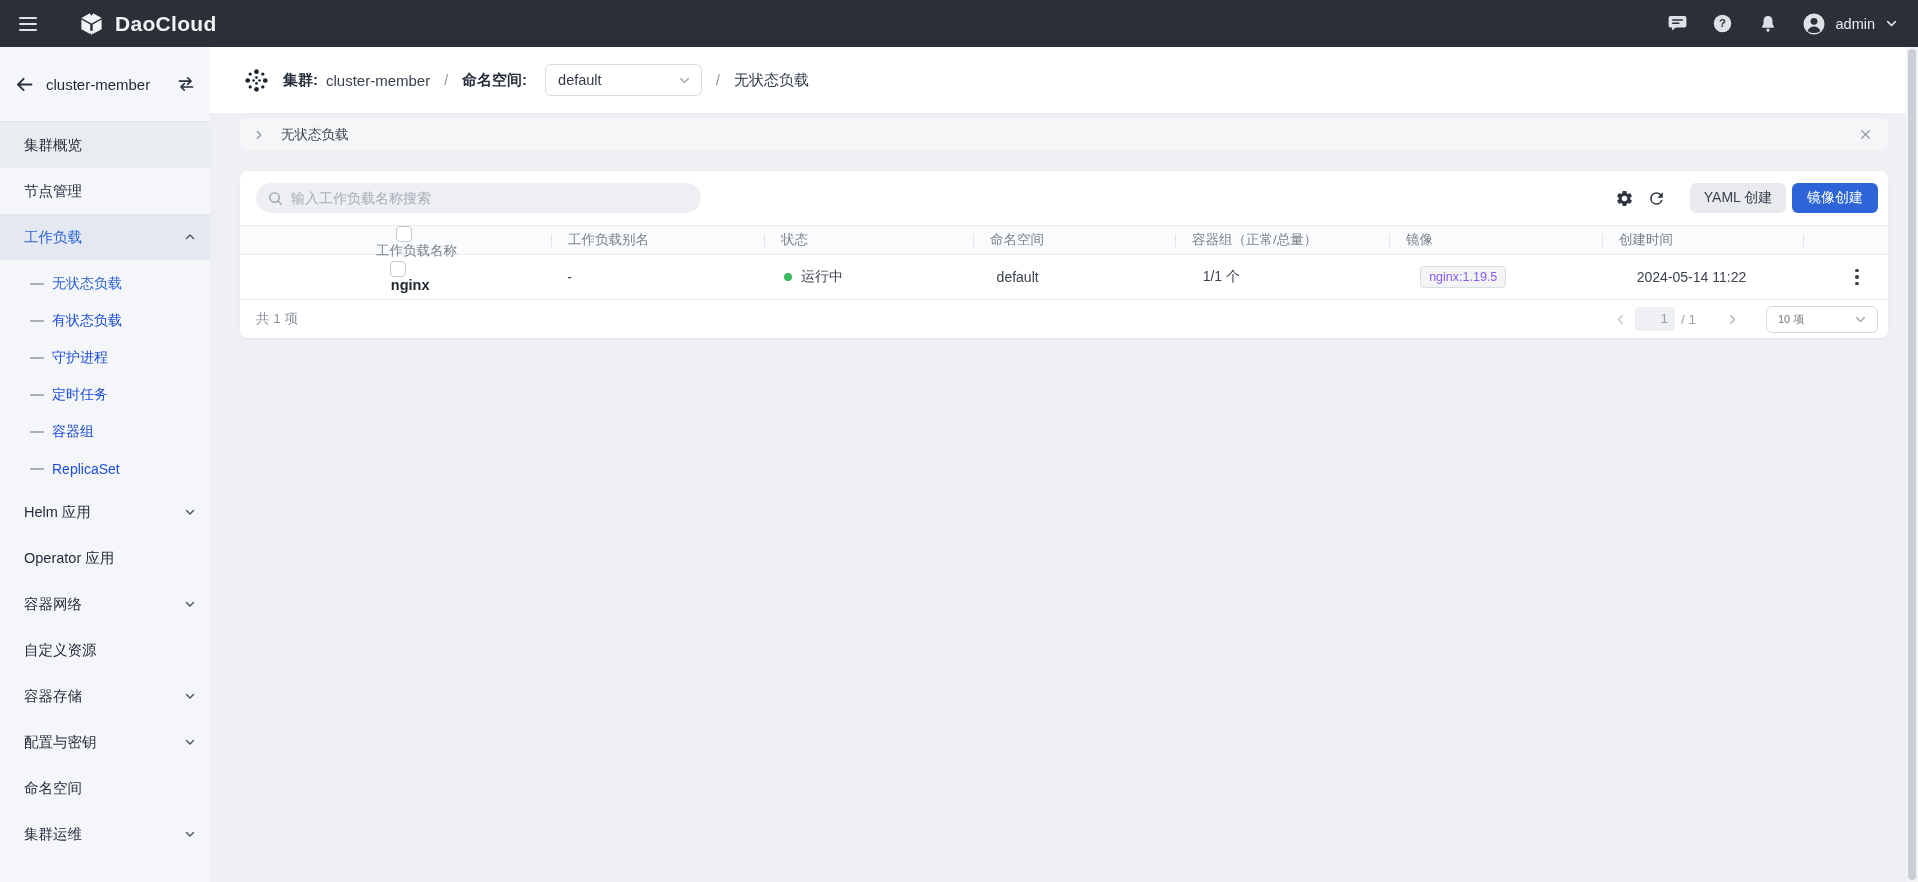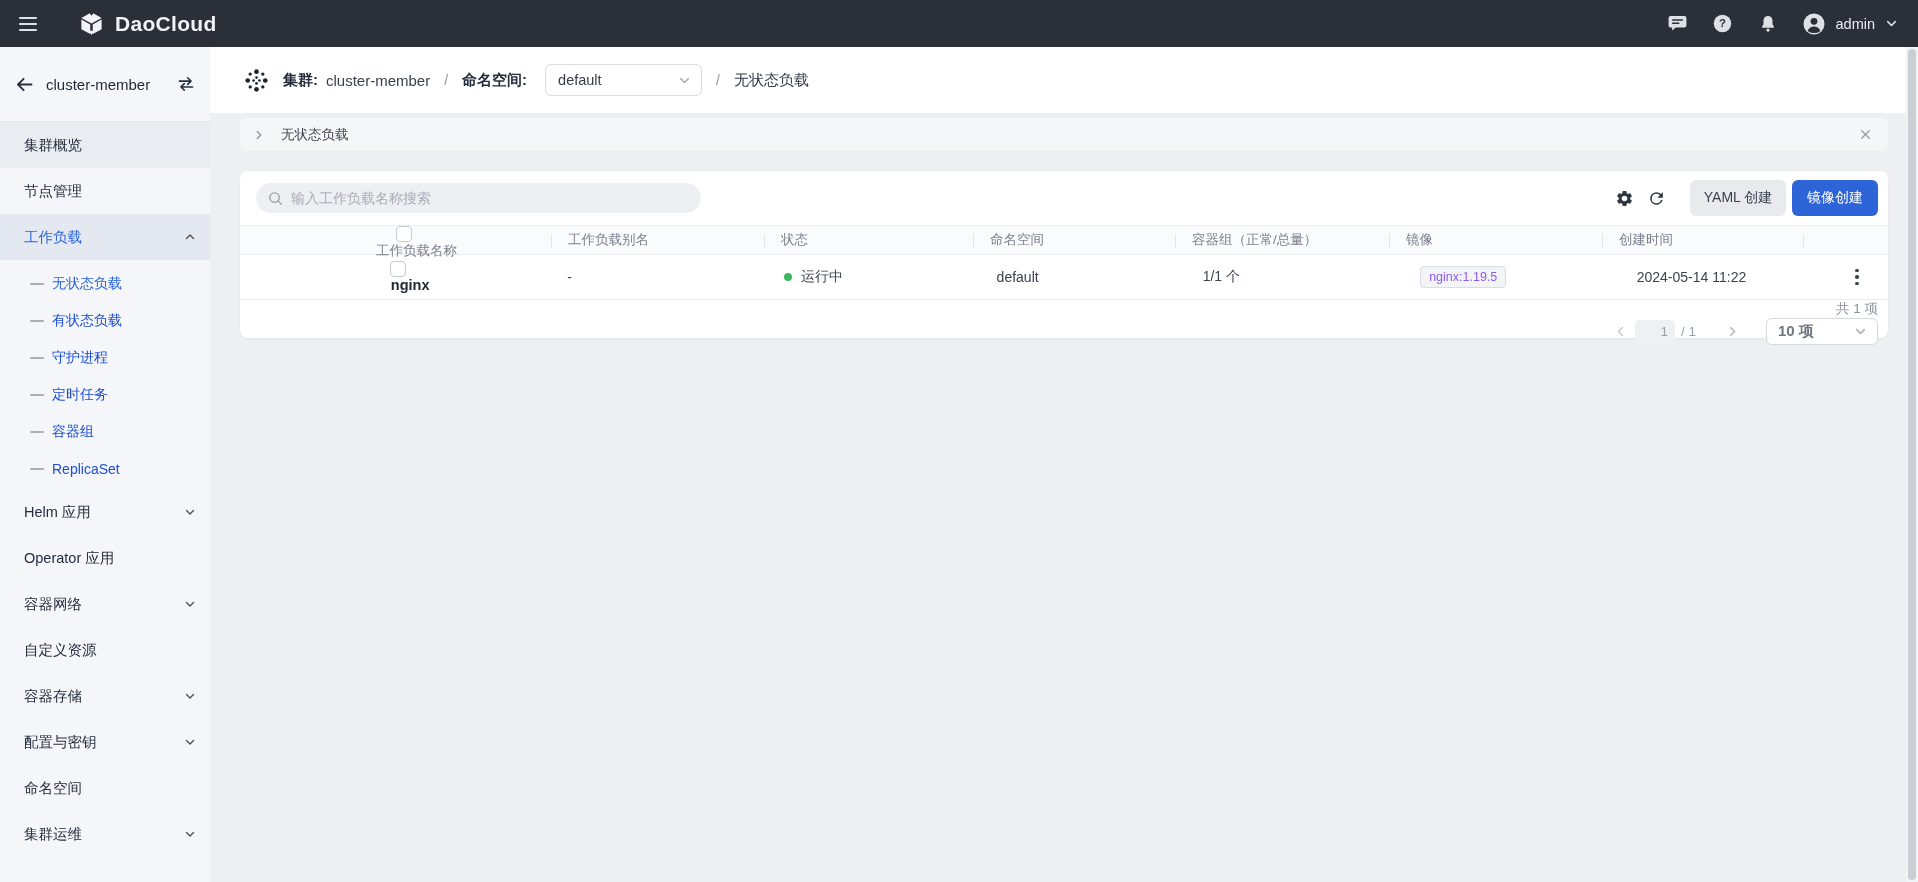--- a/index.html
+++ b/index.html
@@ -55,47 +55,47 @@
   .infobar .close { margin-left:auto; cursor:pointer; display:flex; }
   .infobar .chevr { cursor:pointer; display:flex; }
 
   .card { margin-top:20px; background:#fff; border-radius:8px; box-shadow:0 1px 3px rgba(25,35,55,.05); }
 
   .toolbar { height:54px; display:flex; align-items:center; padding:0 10px 0 16px; }
   .search { width:445px; height:30px; border-radius:15px; background:#edeff3; display:flex; align-items:center; padding:0 12px; }
   .search input { border:none; outline:none; background:transparent; font-size:14px; color:#3a424f; margin-left:8px; width:380px; font-family:inherit; }
   .search input::placeholder { color:#a8adb7; }
   .tool-ic { width:30px; height:30px; display:flex; align-items:center; justify-content:center; cursor:pointer; }
-  .btn { height:36px; border-radius:6px; border:none; font-size:14px; font-family:inherit; cursor:pointer; display:flex; align-items:center; justify-content:center; }
+  .btn { height:30px; border-radius:6px; border:none; font-size:14px; font-family:inherit; cursor:pointer; display:flex; align-items:center; justify-content:center; }
   .btn-gray { width:96px; background:#e8eaee; color:#3a414e; margin-left:19px; font-weight:500; }
   .btn-blue { width:86px; background:#2d65d8; color:#fff; margin-left:6px; font-weight:500; }
 
   .thead { height:30px; display:flex; background:#fafbfc; border-top:1px solid #e9ebee; border-bottom:1px solid #e9ebee; align-items:center; }
   .th { font-size:13.5px; color:#7b818d; display:flex; align-items:center; padding-left:16px; position:relative; height:100%; }
   .th:not(:last-child)::after { content:''; position:absolute; right:0; top:8px; width:1px; height:14px; background:#e3e5ea; }
   .trow { height:45px; display:flex; align-items:center; border-bottom:1px solid #e9ebee;gap:12px; }
   .td { font-size:14px; color:#3b424e; padding-left:16px; display:flex; align-items:center; }
   .c1 { width:312px;flex-direction:column; } .c2 { width:213px; } .c3 { width:209px; } .c4 { width:202px; }
   .c5 { width:214px; } .c6 { width:213px; } .c7 { width:201px; } .c8 { width:65px; justify-content:center; padding-left:0; }
   .cb { width:16px; height:16px; border:1.5px solid #c5cad2; border-radius:4px; background:#fff; cursor:pointer; flex:0 0 16px; }
   .name-lbl { margin-left:25px; }
   .wl-name { margin-left:25px; font-weight:700; font-size:14.5px; color:#212936; cursor:pointer; }
   .dot { width:8px; height:8px; border-radius:50%; background:#3cb95f; margin-right:9px; }
   .badge { font-size:12.5px; color:#8b5cf6; background:#f3f4f6; border:1px solid #d9dce1; border-radius:4px; padding:3px 8px; }
   .kebab { display:flex; flex-direction:column; gap:3px; cursor:pointer; padding:4px; }
   .kebab i { width:3.5px; height:3.5px; border-radius:50%; background:#3b424d; }
 
-  .tfoot { height:38px; display:flex; align-items:flex-end; padding:0 10px 0 16px;flex-direction:column; }
+  .tfoot { height:38px; display:flex; align-items:center; padding:0 10px 0 16px; }
   .total { font-size:13.5px; color:#8c929d; }
   .pager { margin-left:auto; display:flex; align-items:center; }
   .pg-arrow { width:24px; height:24px; display:flex; align-items:center; justify-content:center; cursor:pointer; }
   .pg-box { width:40px; height:24px; background:#eef0f3; border-radius:4px; font-size:13.5px; color:#9aa0a9; text-align:right; line-height:24px; padding-right:7px; margin-left:2px; }
   .pg-total { font-size:13.5px; color:#9aa0a9; margin:0 24px 0 6px; }
   .size-select { width:112px; height:27px; border:1px solid #d6d9de; border-radius:6px; background:#fff; display:flex; align-items:center; padding:0 10px 0 11px; margin-left:22px; cursor:pointer; }
-  .size-select span { flex:1; font-size:15px; color:#70767f;font-weight:bold; }
+  .size-select span { flex:1; font-size:11px; color:#70767f; }
 
   .scrollbar { position:absolute; right:0; top:0; bottom:0; width:12px; background:#f2f3f5; }
   .scroll-thumb { position:absolute; left:2px; right:2px; top:2px; bottom:2px; background:#cbcfd5; border-radius:5px; }
 </style>
 </head>
 <body>
 
 <div class="app">
 
   <div class="topbar">

